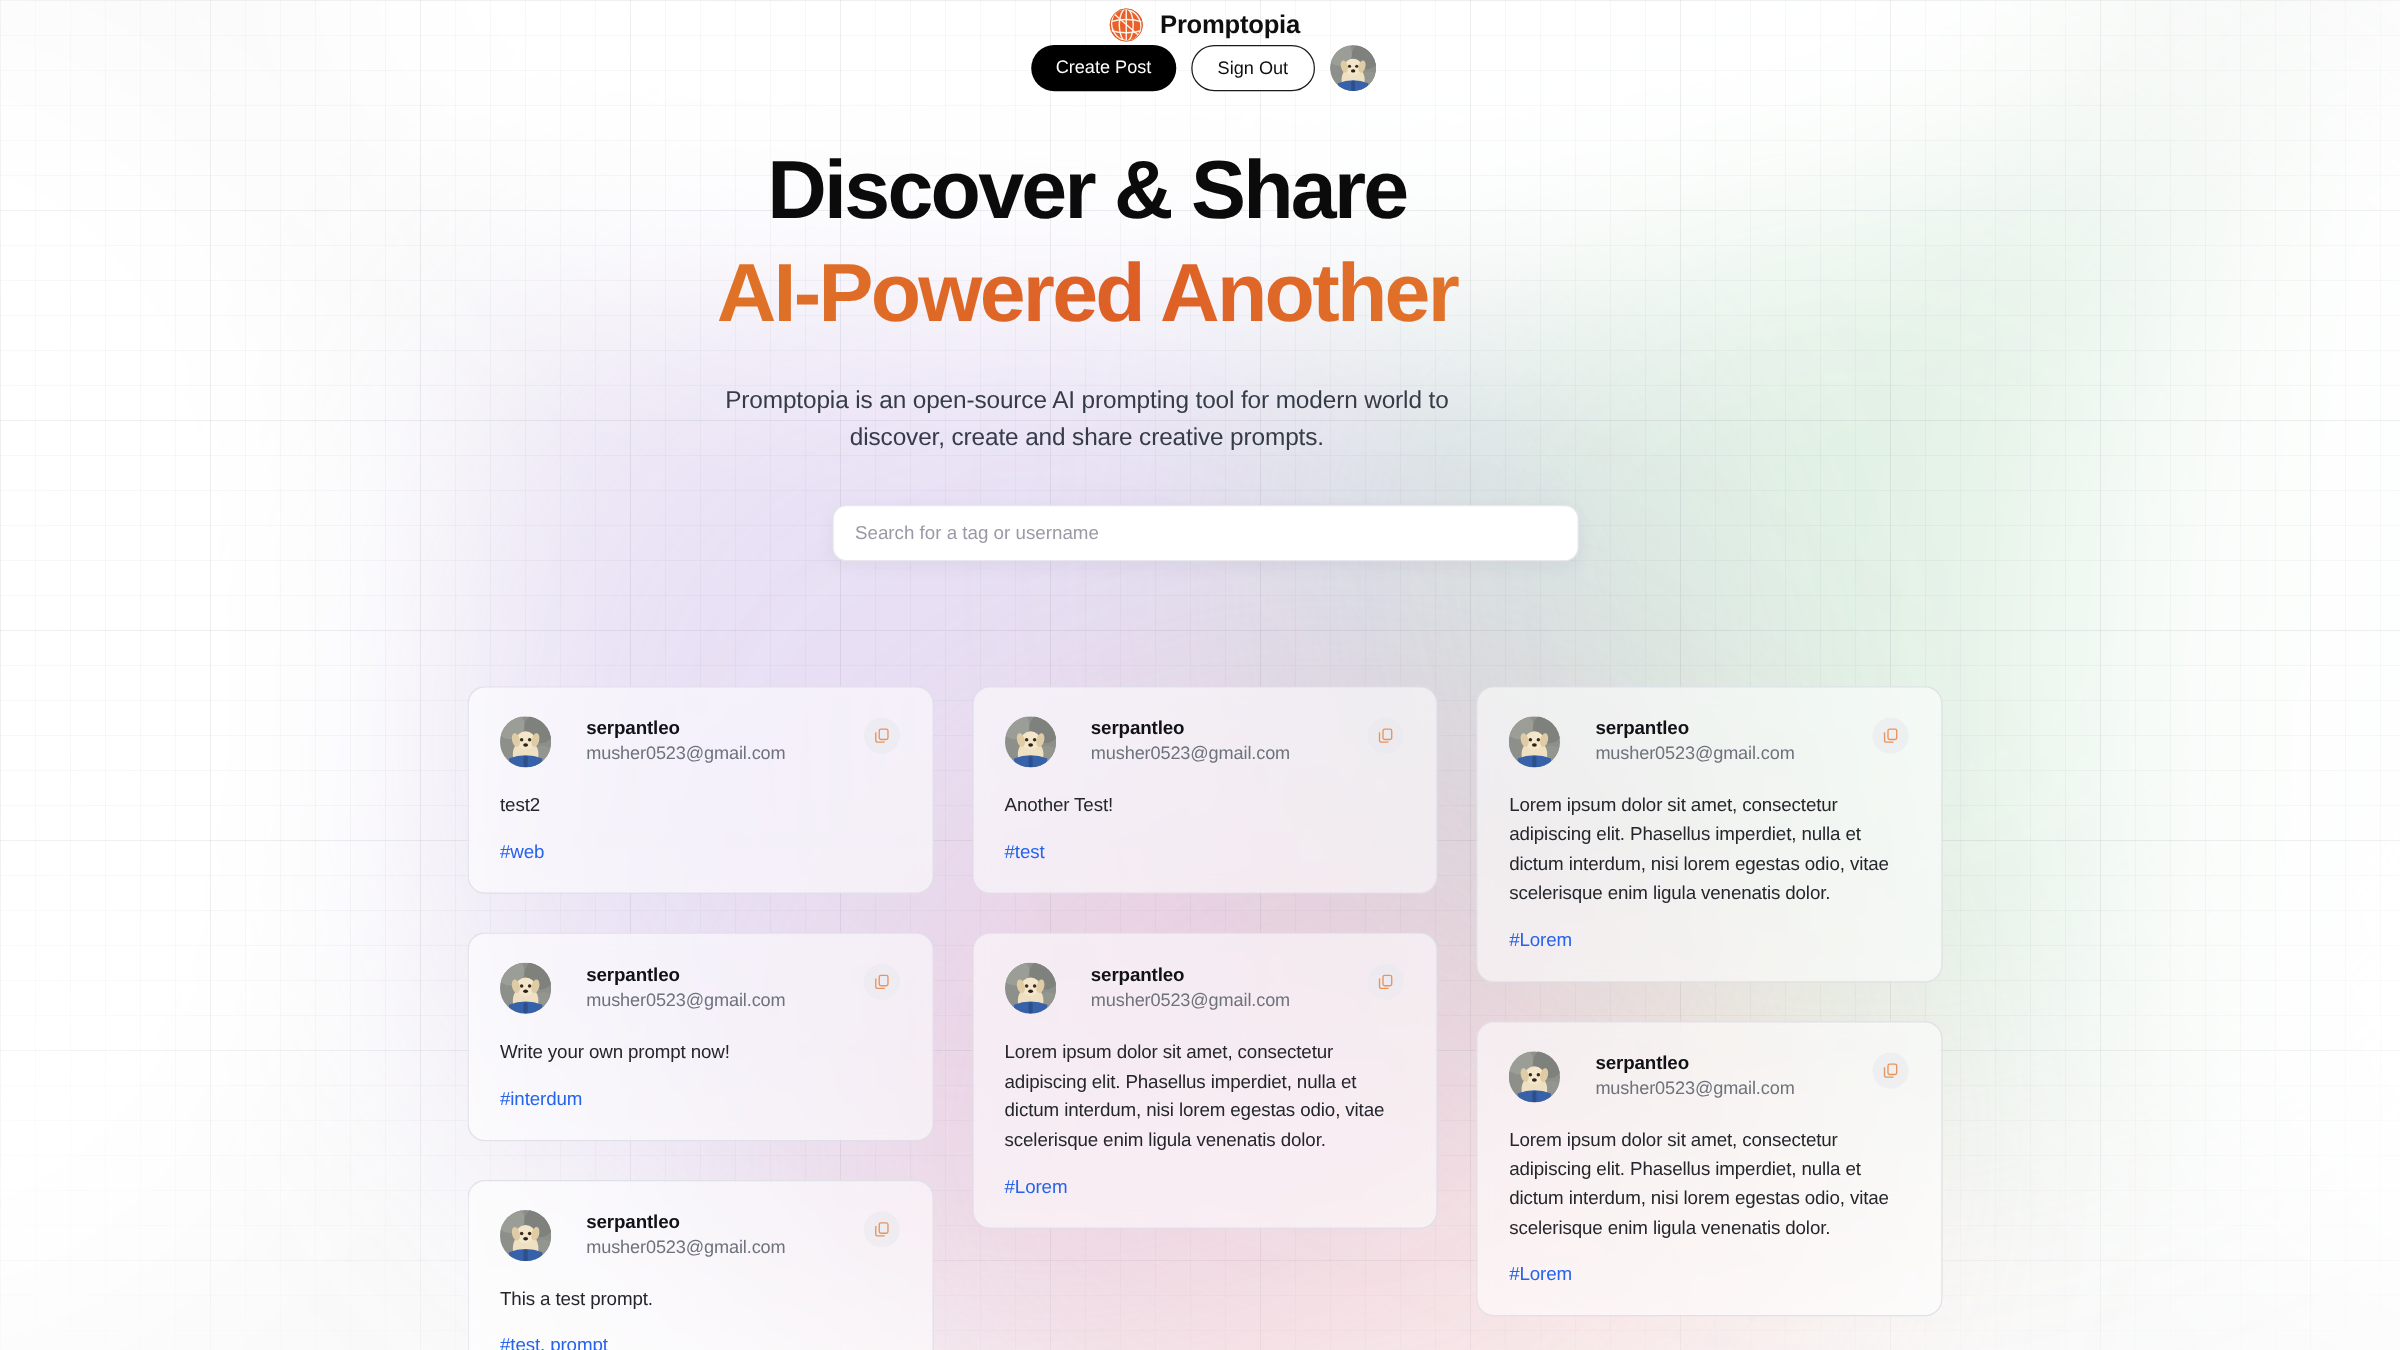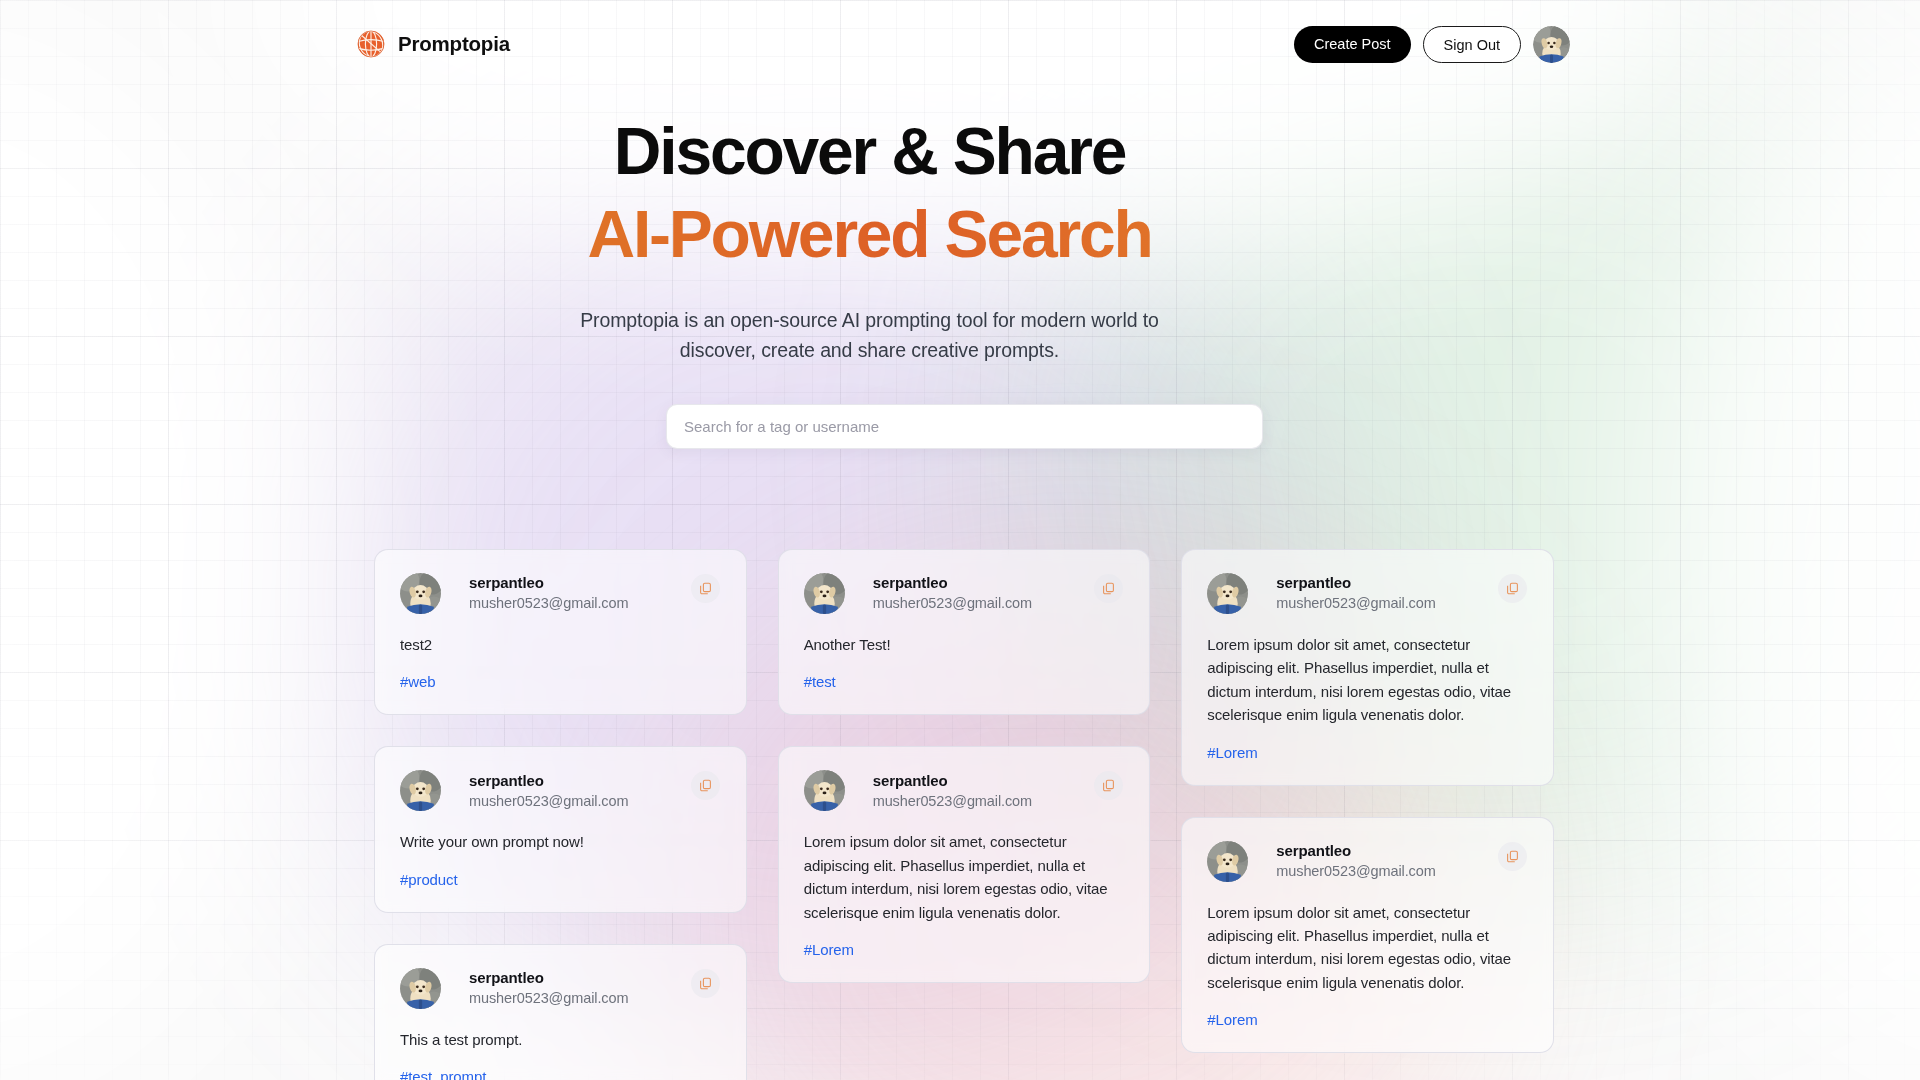--- a/index.html
+++ b/index.html
@@ -89,26 +89,27 @@
     position: relative;
     z-index: 2;
     width: 1920px;
     height: 1080px;
   }
 
   
   #nav {
     position: absolute;
     left: 355px;
-    top: 16px;
+    top: 4px;
     width: 1215px;
     height: 56px;
     display: flex;
     align-items: center;
     justify-content: space-between;
+    flex-direction: column;
   }
   #brand {
     display: flex;
     align-items: center;
     gap: 11px;
     text-decoration: none;
   }
   #brand-logo { width: 32px; height: 32px; display: block; }
   #brand-name {
     font-size: 20.5px;
@@ -356,21 +357,21 @@
             <rect x="18.4" y="31" width="3.2" height="9" rx="1.2" fill="#2d4f8c"></rect>
           </g>
         </svg>
       </span>
     </div>
   </nav>
 
   <section id="hero">
     <h1 id="hero-title">
       <span id="hero-title-line1">Discover &amp; Share</span>
-      <span id="hero-title-gradient">AI-Powered Search</span>
+      <span id="hero-title-gradient">AI-Powered Another</span>
     </h1>
     <p id="hero-subtitle">Promptopia is an open-source AI prompting tool for modern world to discover, create and share creative prompts.</p>
   </section>
 
   <div id="search-wrap">
     <input id="search-input" type="text" placeholder="Search for a tag or username" style="">
   </div>
 
   <div id="feed">
   <article class="prompt-card">
@@ -435,21 +436,21 @@
         </div>
       </div>
       <button class="copy-btn">
         <svg width="13" height="13" viewBox="0 0 16 16" fill="none" stroke="#e8945c" stroke-width="1.35" stroke-linejoin="round">
           <rect x="5.4" y="1.6" width="8.6" height="10.2" rx="1.7"></rect>
           <path d="M10.8 14.4H3.6A1.6 1.6 0 0 1 2 12.8V4.6"></path>
         </svg>
       </button>
     </div>
     <p class="card-prompt">Write your own prompt now!</p>
-    <span class="card-tag">#product</span>
+    <span class="card-tag">#interdum</span>
   </article>
 
   <article class="prompt-card">
     <div class="card-head">
       <div class="card-user">
         <span class="card-avatar">
           <svg viewBox="0 0 40 40" width="41" height="41">
             <rect width="40" height="40" fill="#8d8f8a"></rect>
             <circle cx="8" cy="7" r="11" fill="#9b9d97"></circle>
             <circle cx="31" cy="9" r="12" fill="#7e817c"></circle>

